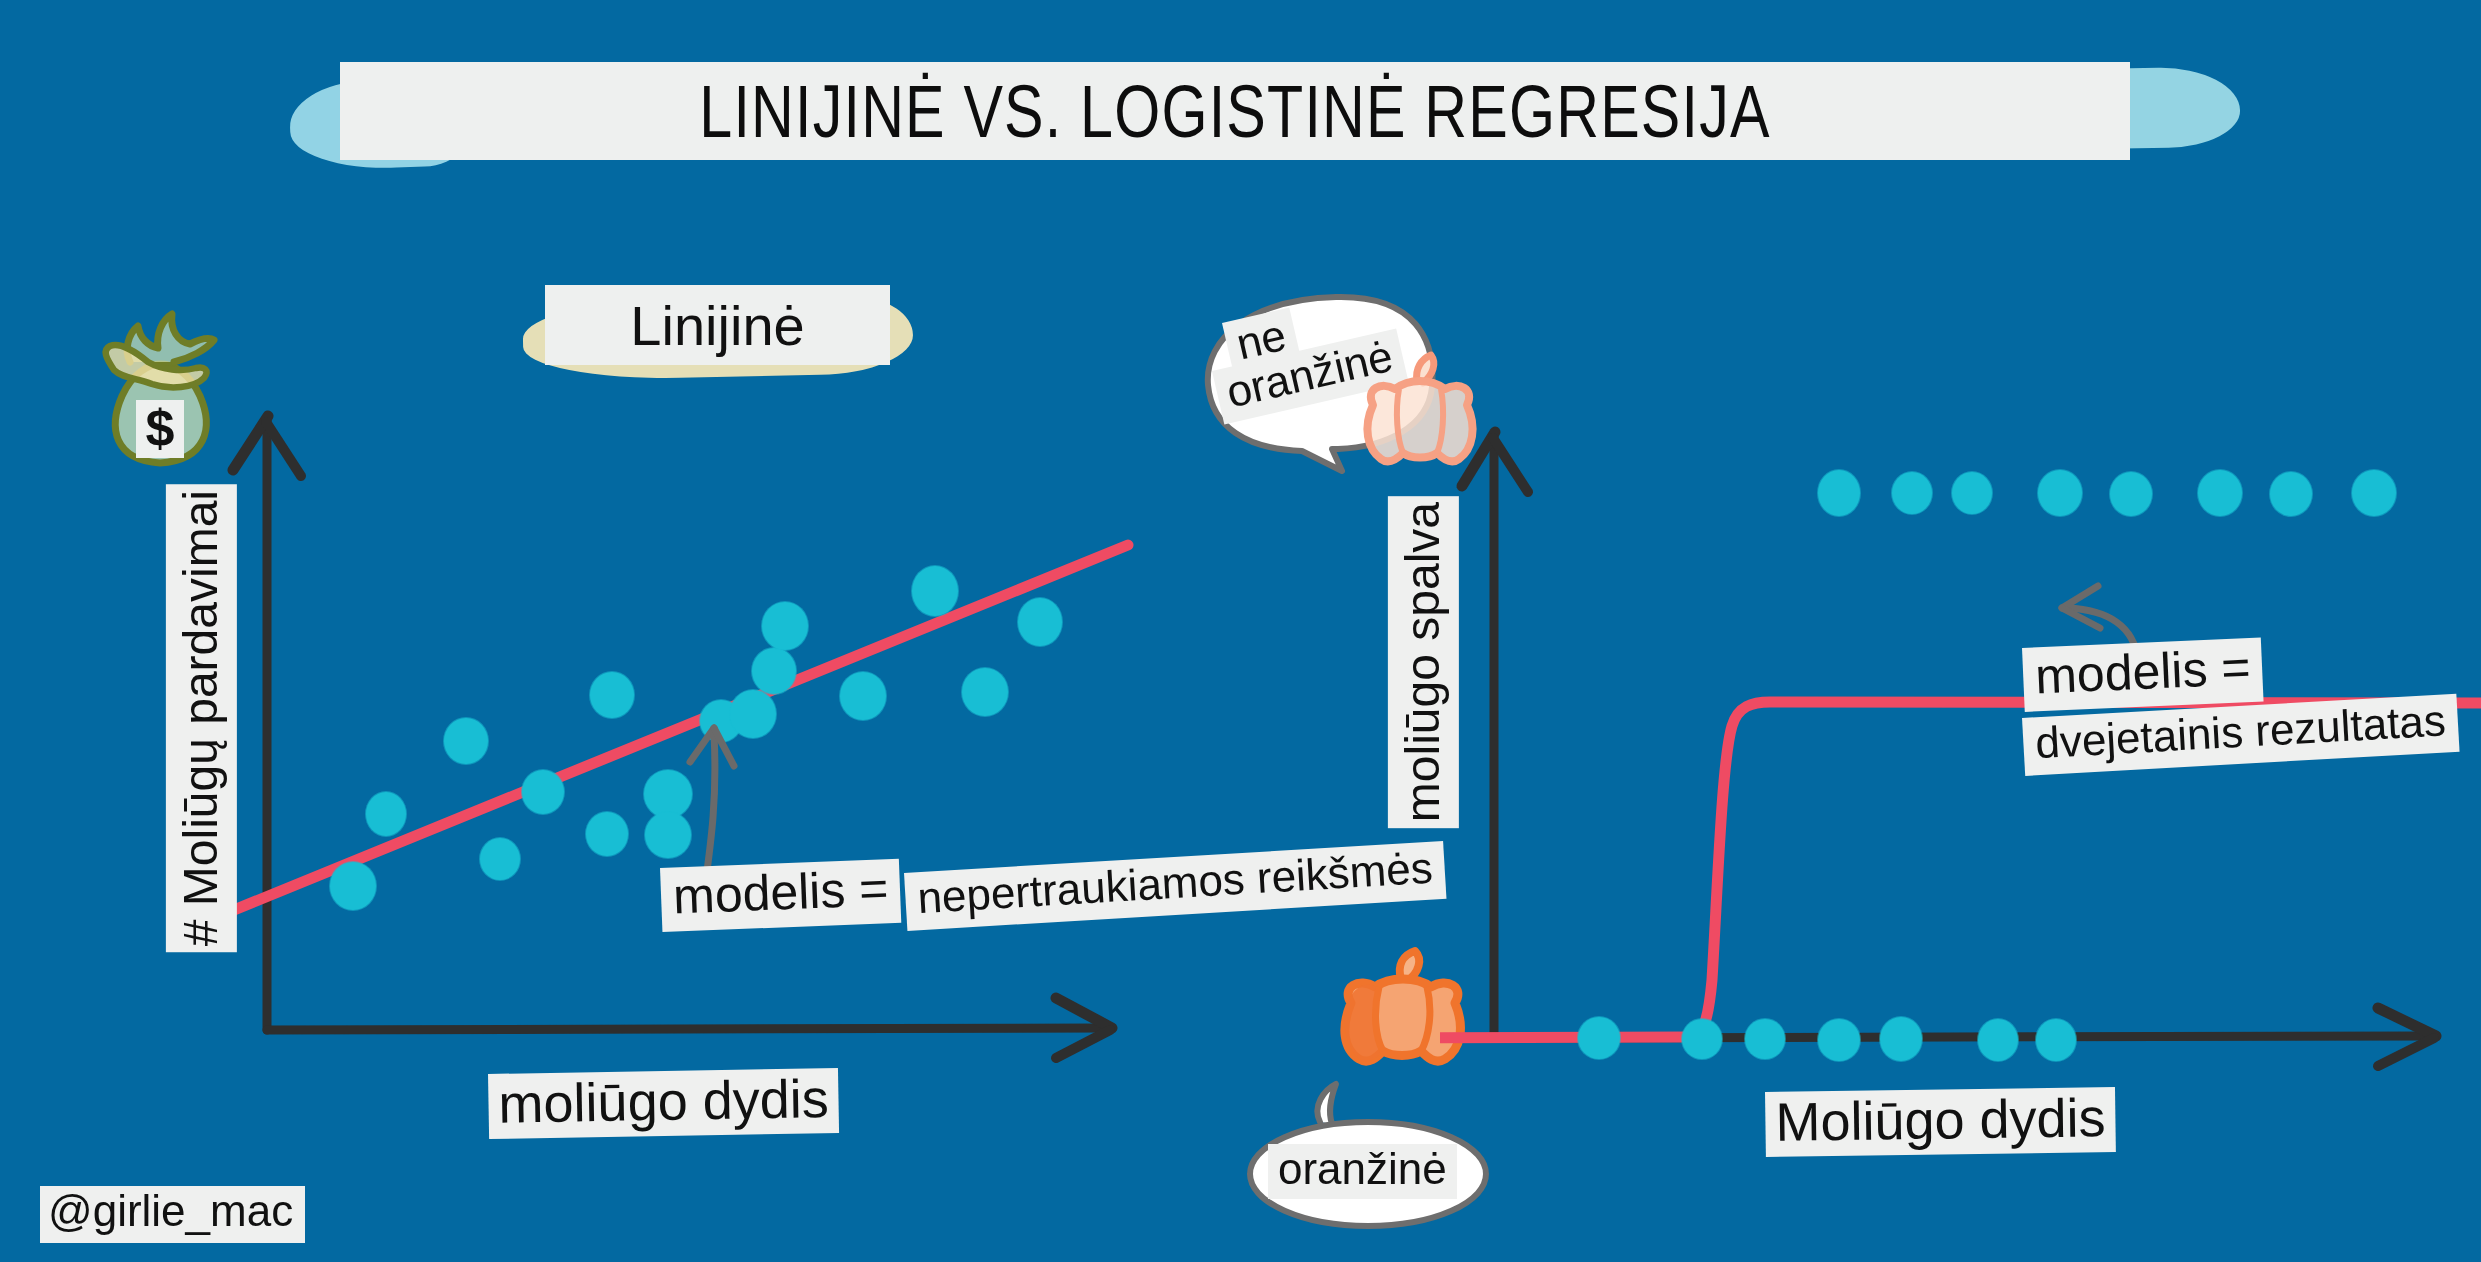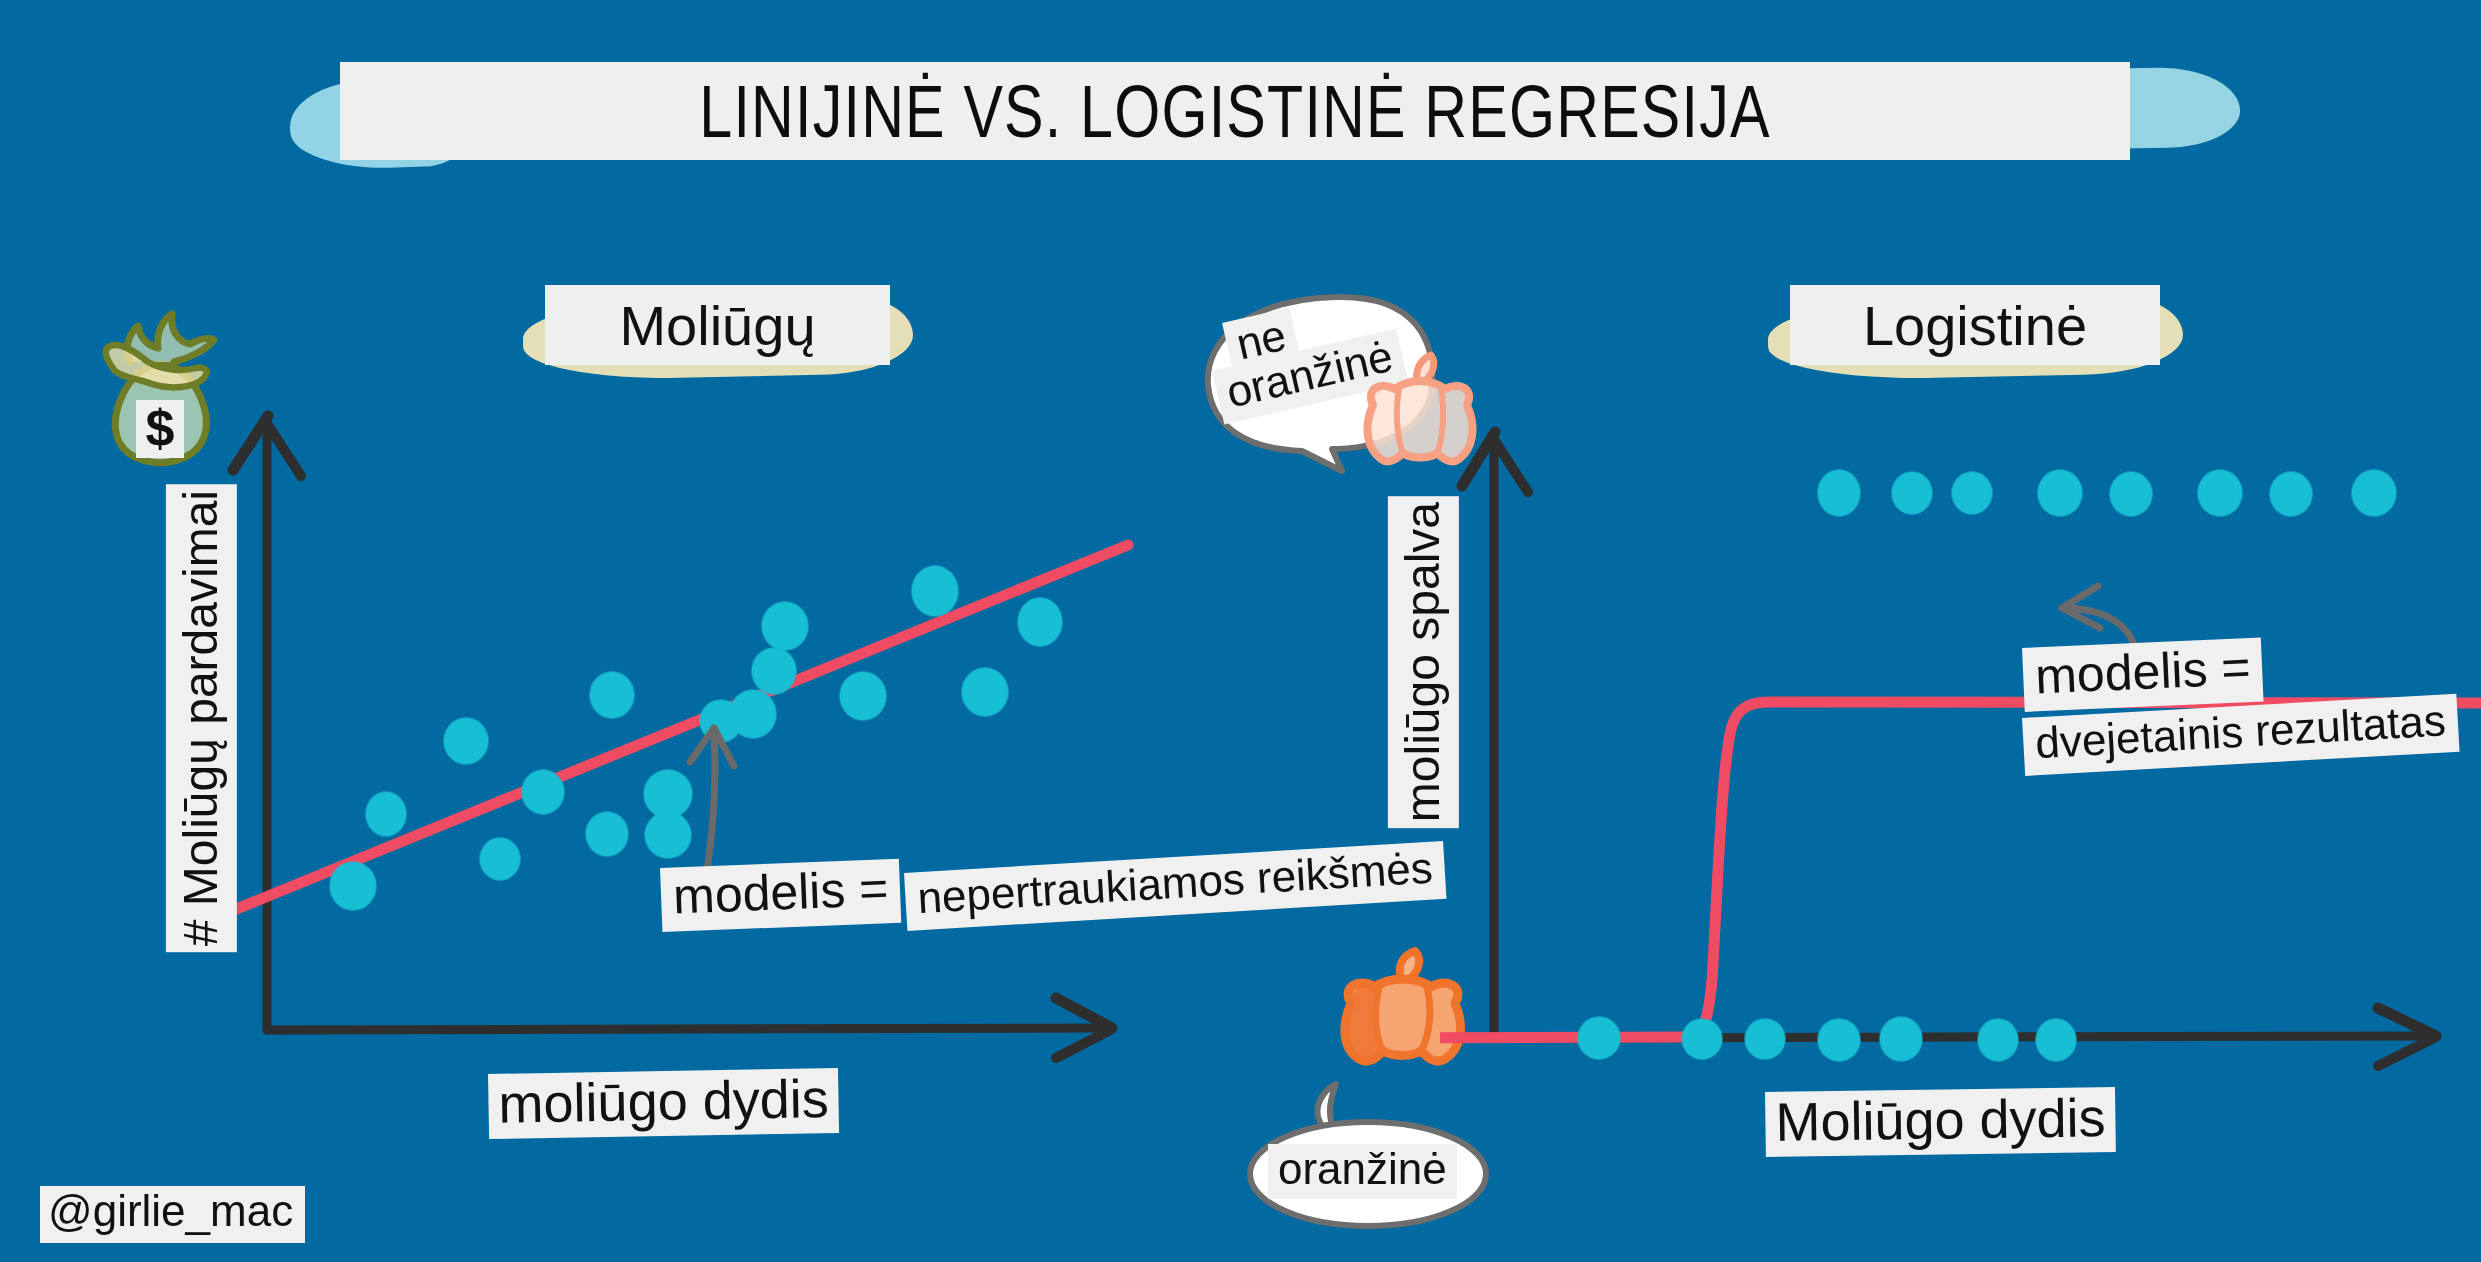--- a/index.html
+++ b/index.html
@@ -137,30 +137,24 @@
   <div class="abs" id="title-wrap">
     <div class="abs" id="title-brush-left"></div>
     <div class="abs" id="title-brush-right"></div>
     <div class="abs" id="title-box"></div>
     <div class="abs" id="title-text">LINIJINĖ VS. LOGISTINĖ REGRESIJA</div>
   </div>
 
   <div class="abs" style="left:545px; top:285px; width:345px; height:92px;">
     <div class="abs chip-brush" style="left:-22px; top:16px; width:390px; height:76px; transform:rotate(-1.2deg);"></div>
     <div class="abs chip-box" style="left:0; top:0; width:345px; height:80px;">
-      <span>Moliūgų</span>
+      <span>Linijinė</span>
     </div>
   </div>
 
-  <div class="abs" style="left:1790px; top:285px; width:370px; height:92px;">
-    <div class="abs chip-brush" style="left:-22px; top:16px; width:415px; height:76px; transform:rotate(-1.2deg);"></div>
-    <div class="abs chip-box" style="left:0; top:0; width:370px; height:80px;">
-      <span>Logistinė</span>
-    </div>
-  </div>
 
   <div class="abs" style="left:78px; top:300px; width:165px; height:175px;">
     <svg width="165" height="175" viewBox="0 0 165 175">
       <path d="M44 96 C30 128 36 160 82 163 C128 160 136 128 122 96 C112 74 96 64 83 64 C70 64 54 74 44 96 Z" fill="#cfe3b7" opacity=".75"></path>
       <path d="M44 96 C30 128 36 160 82 163 C128 160 136 128 122 96 C112 74 96 64 83 64 C70 64 54 74 44 96 Z" fill="none" stroke="#6f7d27" stroke-width="7" stroke-linecap="round"></path>
       <path d="M52 62 C46 50 50 34 60 26 C62 38 70 46 80 48 C78 34 84 20 94 14 C92 30 100 42 112 44 C120 40 130 36 136 40 C128 50 112 58 96 62 Z" fill="#cfe3b7" opacity=".7"></path>
       <path d="M52 62 C46 50 50 34 60 26 C62 38 70 46 80 48 C78 34 84 20 94 14 C92 30 100 42 112 44 C120 40 130 36 136 40 C128 50 112 58 96 62" fill="none" stroke="#6f7d27" stroke-width="7" stroke-linecap="round" stroke-linejoin="round"></path>
       <path d="M36 70 C28 58 24 50 32 46 C42 42 58 52 70 62 C84 70 104 72 118 68 C126 66 132 70 126 78 C116 88 92 90 74 84 C58 78 44 78 36 70 Z" fill="#f4e3a8" opacity=".8"></path>
       <path d="M36 70 C28 58 24 50 32 46 C42 42 58 52 70 62 C84 70 104 72 118 68 C126 66 132 70 126 78 C116 88 92 90 74 84 C58 78 44 78 36 70" fill="none" stroke="#6f7d27" stroke-width="6.5" stroke-linecap="round"></path>
       <rect x="58" y="100" width="48" height="58" fill="#eef0ef"></rect>

